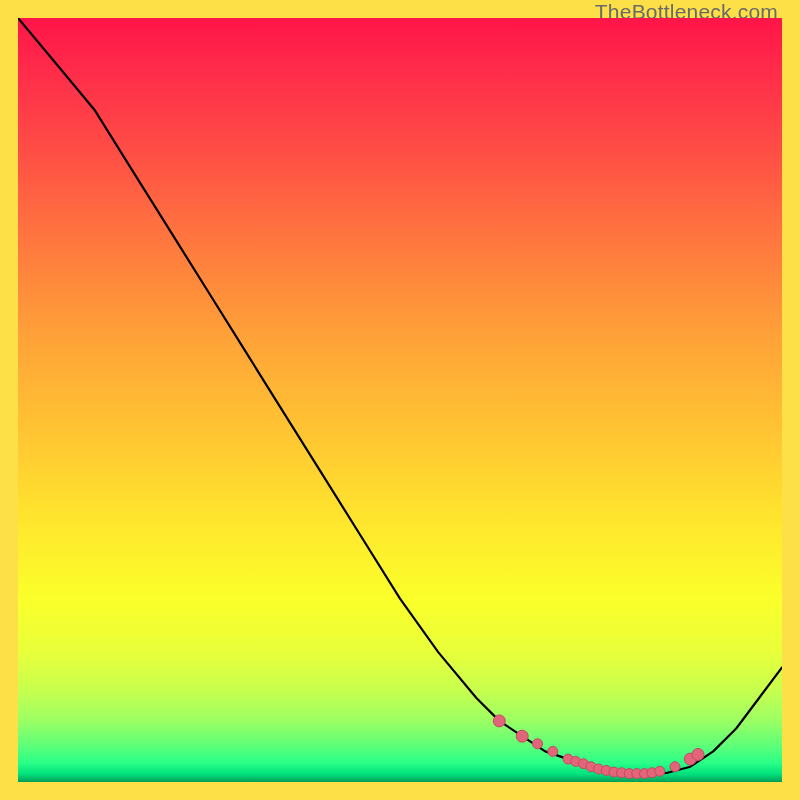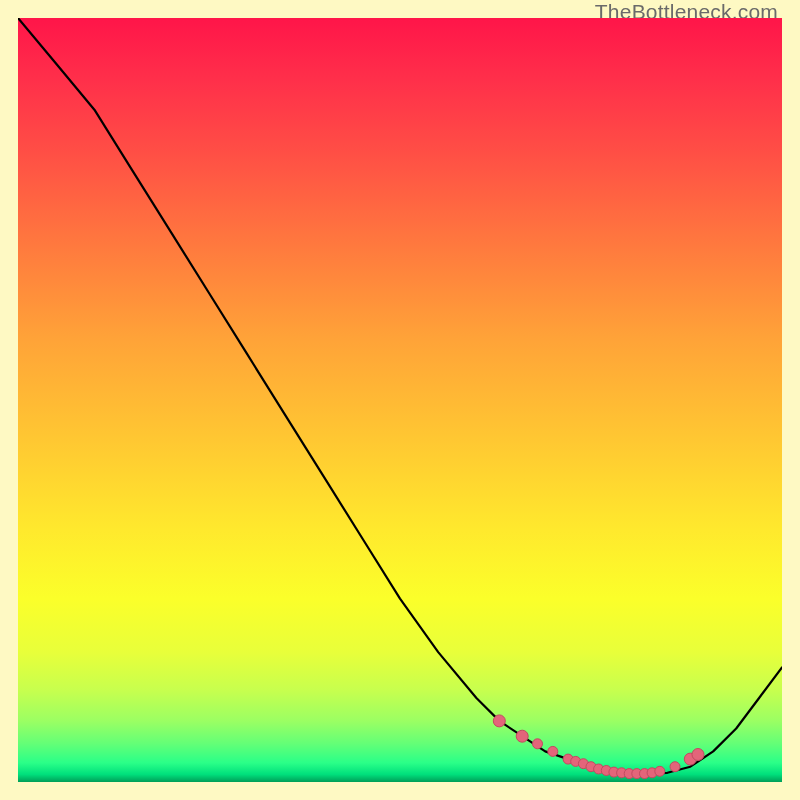--- a/index.html
+++ b/index.html
@@ -8,21 +8,21 @@
     width: 800px;
     height: 800px;
     background: #000;
     overflow: hidden;
     font-family: Arial, Helvetica, sans-serif;
   }
   .frame {
     position: relative;
     width: 800px;
     height: 800px;
-    background: #fef9c3;
+    background: #fde047;
   }
   .plot {
     position: absolute;
     left: 18px;
     top: 18px;
     width: 764px;
     height: 764px;
     
     background: linear-gradient(
       to bottom,

